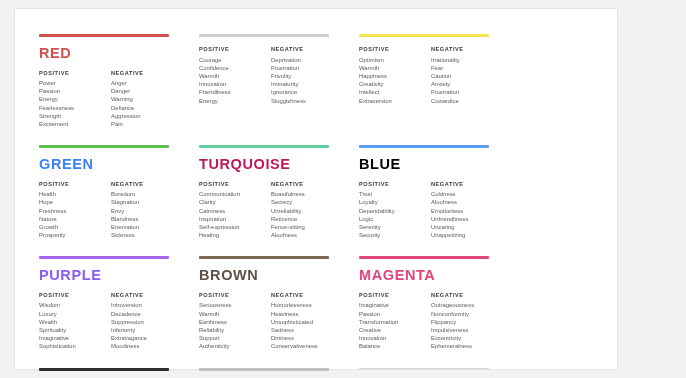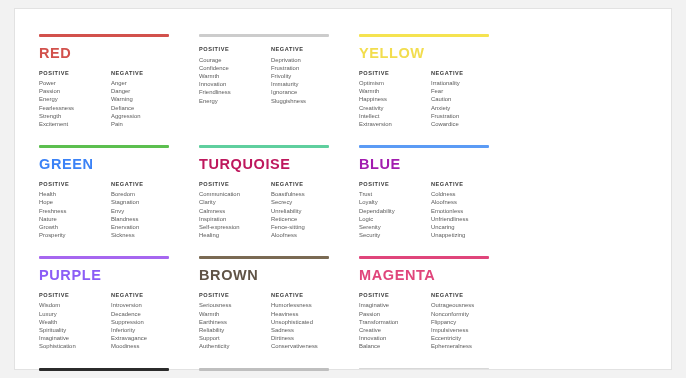--- a/index.html
+++ b/index.html
@@ -13,21 +13,21 @@
   body {
     background: #f2f2f2;
     font-family: "Liberation Sans", sans-serif;
     -webkit-font-smoothing: antialiased;
   }
 
   .page {
     position: absolute;
     left: 14px;
     top: 8px;
-    width: 658px;
+    width: 604px;
     height: 362px;
     background: #ffffff;
     border: 1px solid #e2e2e2;
     padding-left: 18px;
   }
 
   .grid {
     position: absolute;
     left: 24px;
     top: 25px;
@@ -137,21 +137,20 @@
             <div class="trait">Frustration</div>
             <div class="trait">Frivolity</div>
             <div class="trait">Immaturity</div>
             <div class="trait">Ignorance</div>
             <div class="trait">Sluggishness</div>
           </div>
         </div>
       </div>
       <div class="card">
         <div class="rule" style="background: rgb(245, 227, 80);"></div>
-        <div class="color-name" style="color: rgb(242, 221, 78);">YELLOW</div>
         <div class="cols">
           <div class="col">
             <div class="col-head">POSITIVE</div>
             <div class="trait">Optimism</div>
             <div class="trait">Warmth</div>
             <div class="trait">Happiness</div>
             <div class="trait">Creativity</div>
             <div class="trait">Intellect</div>
             <div class="trait">Extraversion</div>
           </div>
@@ -209,21 +208,21 @@
             <div class="trait">Secrecy</div>
             <div class="trait">Unreliability</div>
             <div class="trait">Reticence</div>
             <div class="trait">Fence-sitting</div>
             <div class="trait">Aloofness</div>
           </div>
         </div>
       </div>
       <div class="card">
         <div class="rule" style="background: rgb(91, 155, 245);"></div>
-        <div class="color-name" style="color: #a21caf;">BLUE</div>
+        <div class="color-name" style="color: #000000;">BLUE</div>
         <div class="cols">
           <div class="col">
             <div class="col-head">POSITIVE</div>
             <div class="trait">Trust</div>
             <div class="trait">Loyalty</div>
             <div class="trait">Dependability</div>
             <div class="trait">Logic</div>
             <div class="trait">Serenity</div>
             <div class="trait">Security</div>
           </div>

